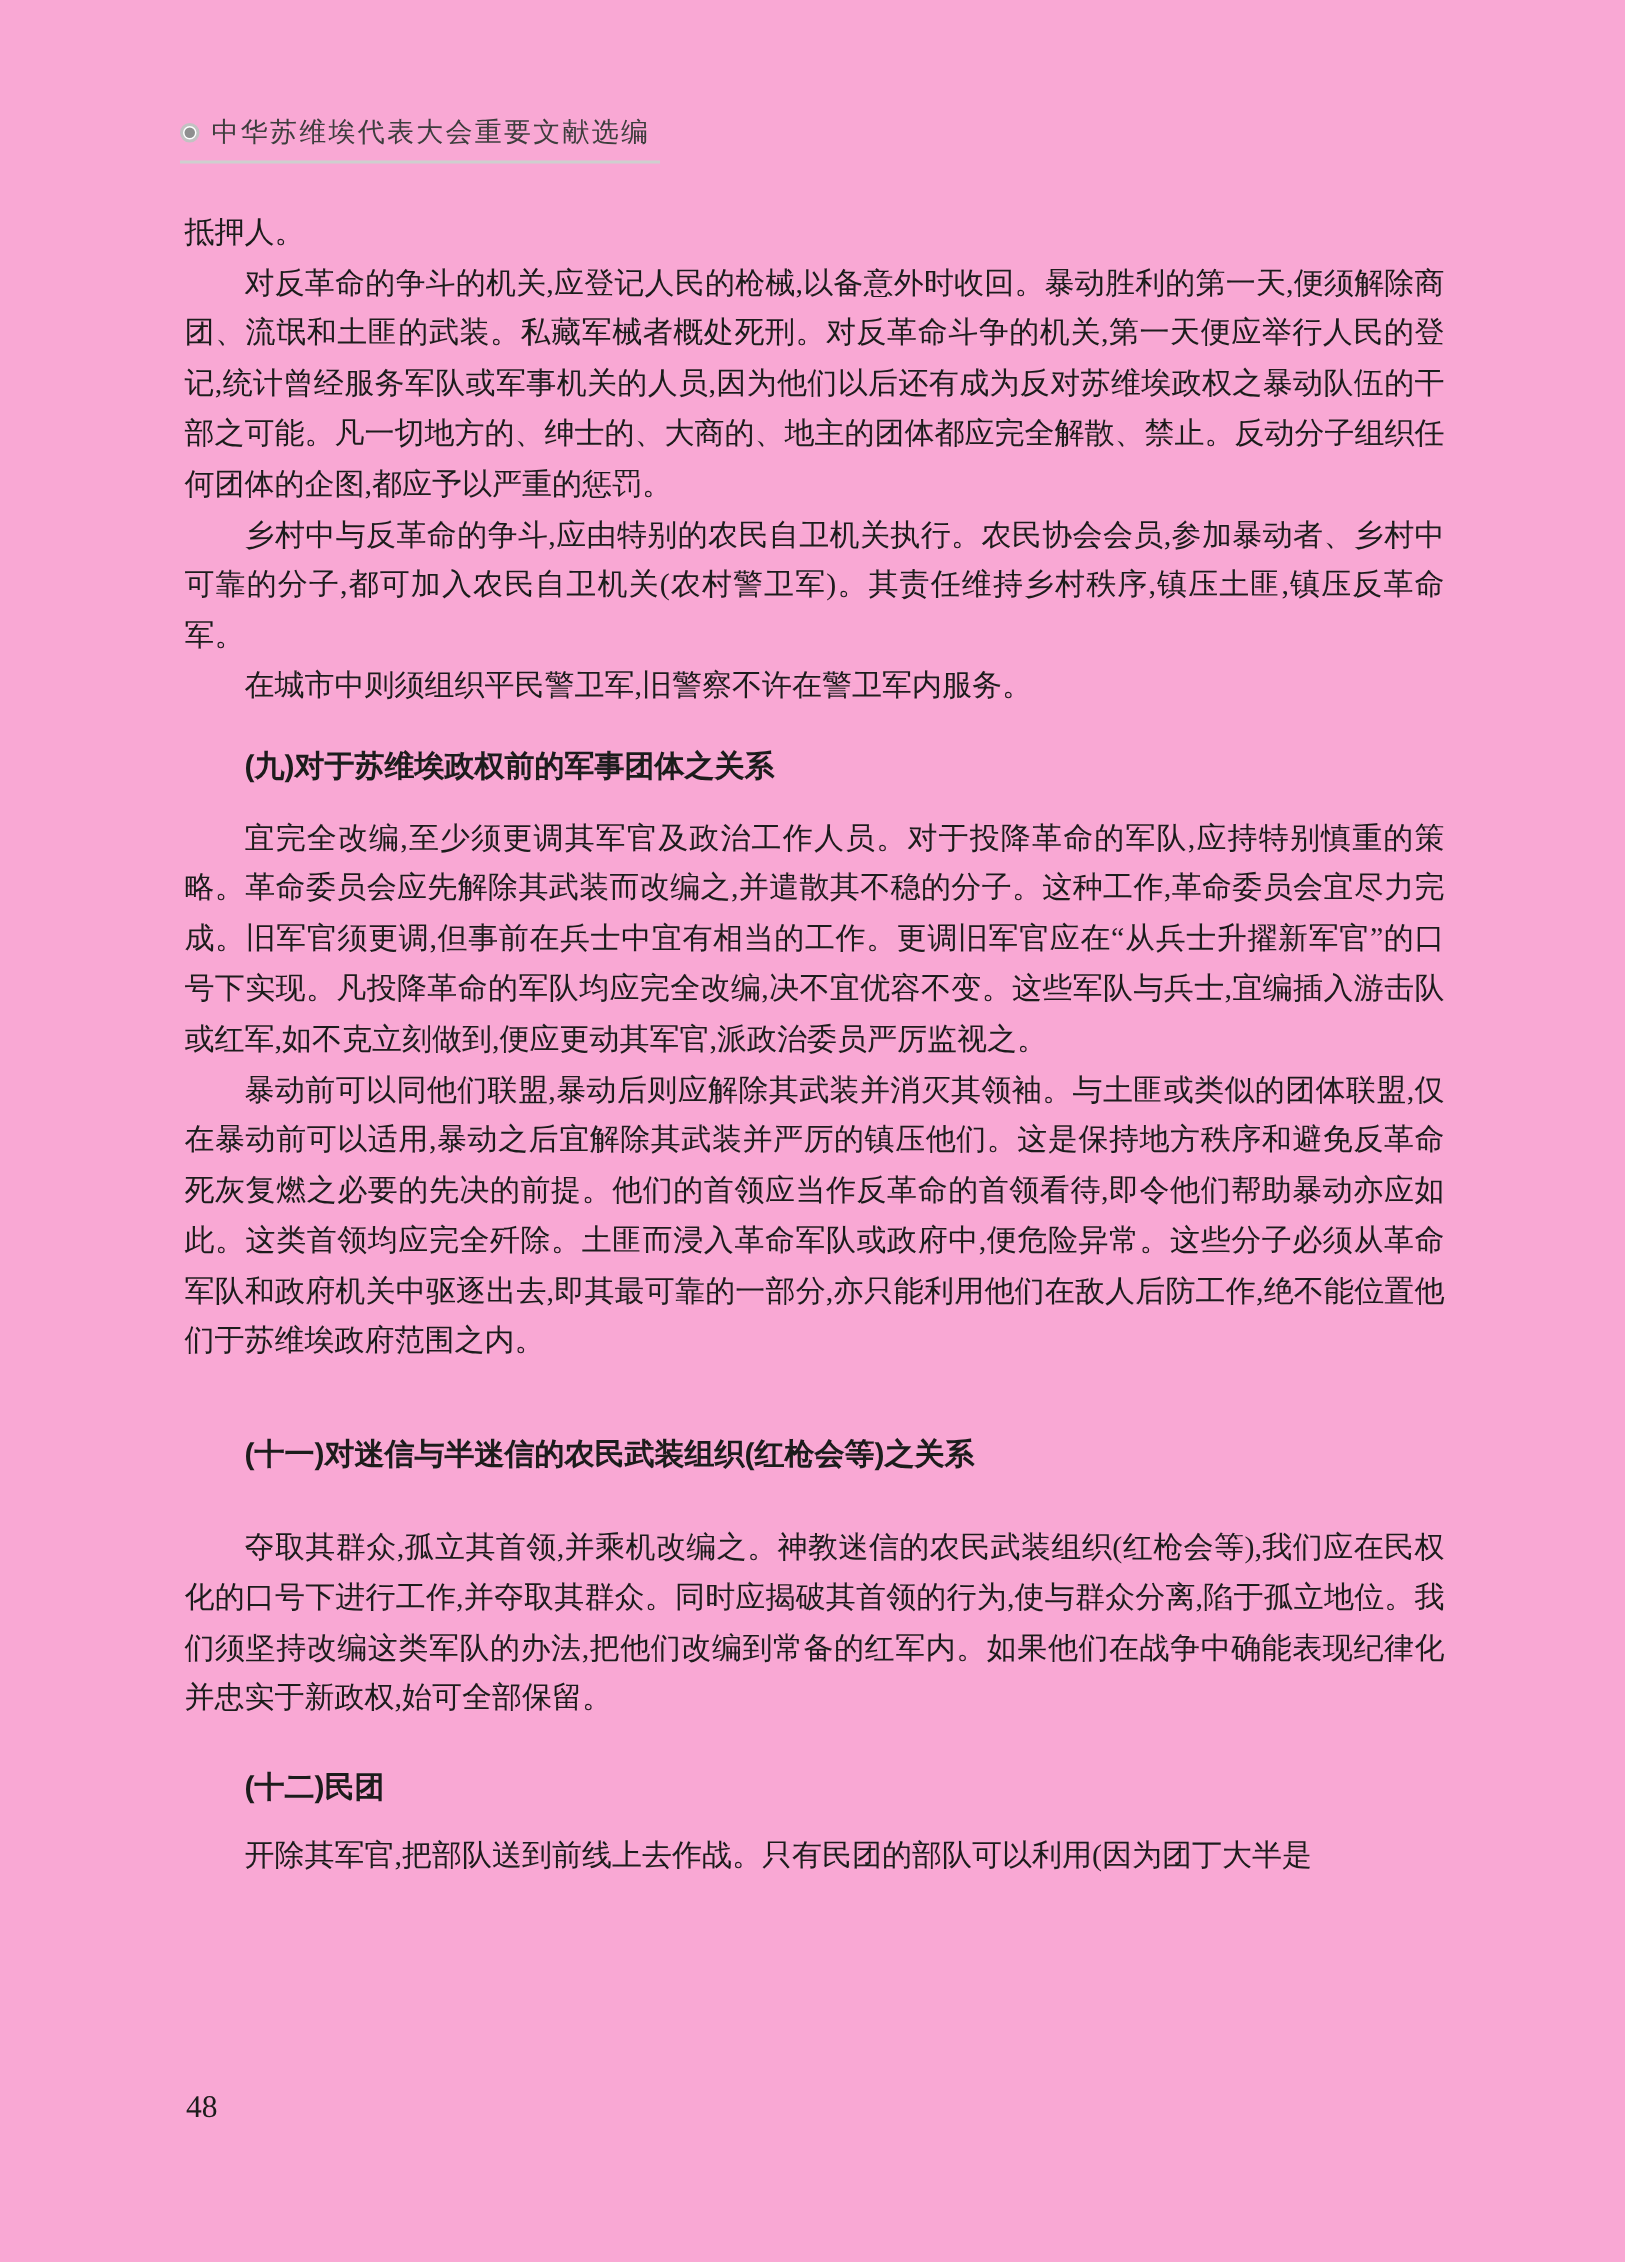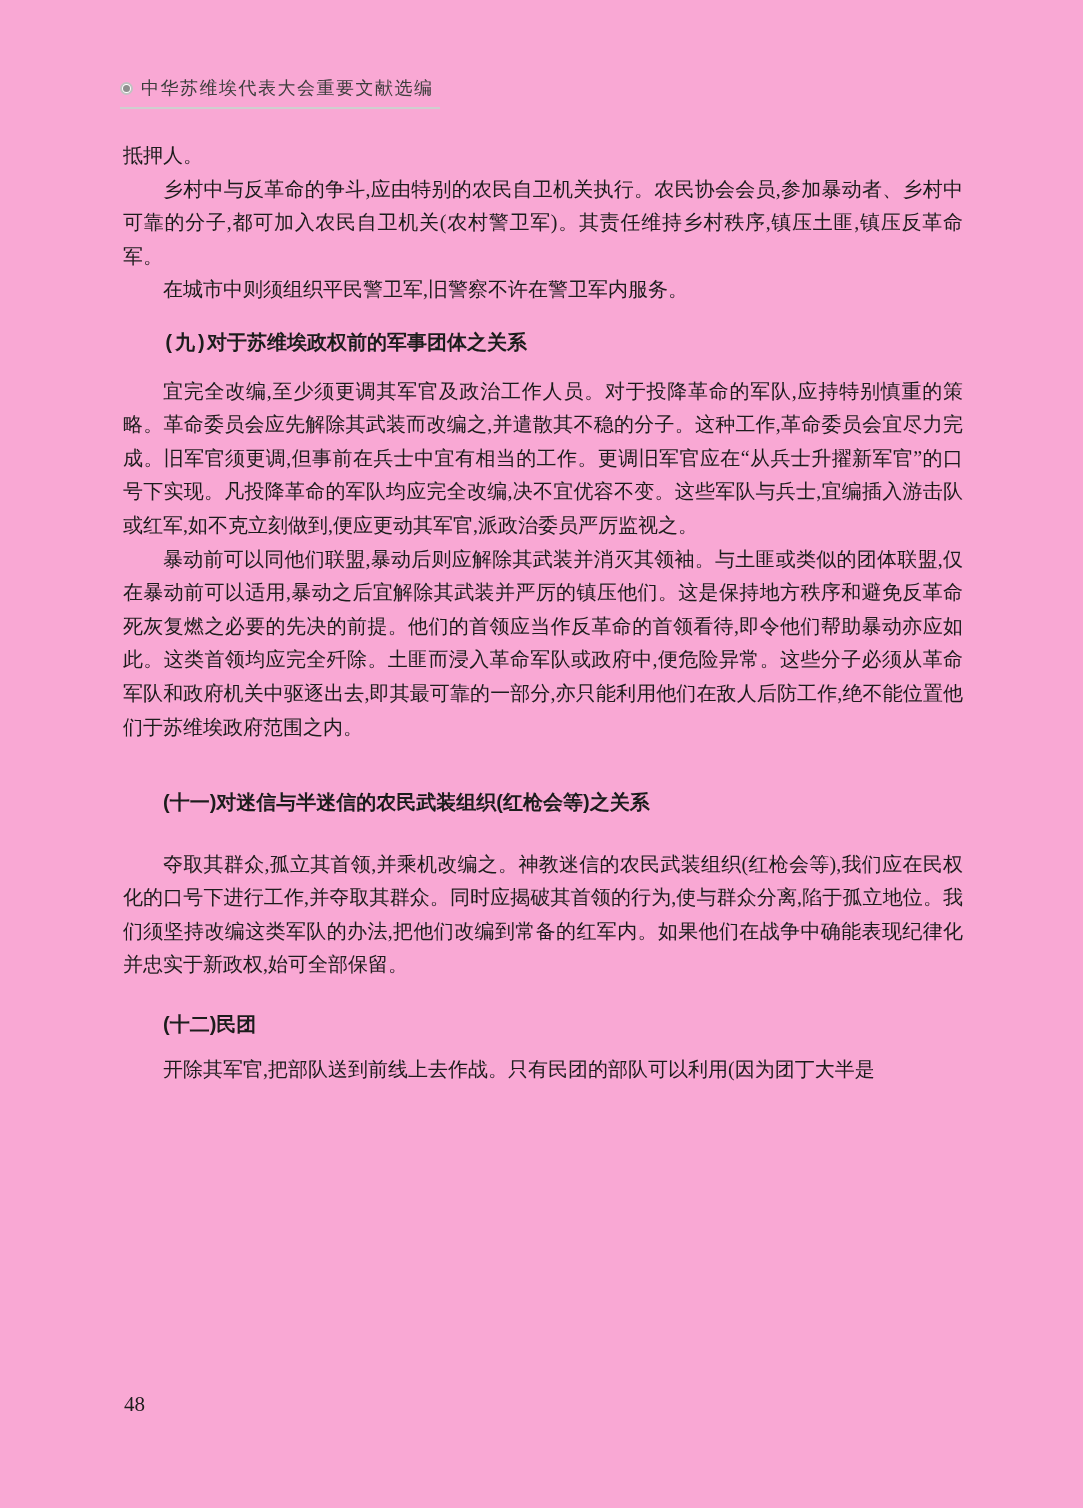--- a/index.html
+++ b/index.html
@@ -61,21 +61,21 @@
   .para { margin: 0; text-indent: 2em; }
   .para.no-indent { text-indent: 0; }
   .heading {
     font-family: "Liberation Sans", "DejaVu Sans", sans-serif;
     font-weight: bold;
     font-size: 20px;
     line-height: 33.6px;
     padding-left: 2em;
     text-indent: 0;
   }
-  .heading.h9  { margin: 20px 0 14px; font-family: Liberation Mono, monospace; }
+  .heading.h9  { margin: 20px 0 14px; }
   .heading.h10 { margin: 28px 0 14px; }
   .heading.h11 { margin: 42px 0 28px; }
   .heading.h12 { margin: 26px 0 11px; }
   .page-num {
     position: absolute;
     left: 124px;
     top: 1380px;
     font-size: 21px;
     color: #1c1c1c;
     font-family: "Liberation Serif", "DejaVu Serif", serif;
@@ -87,20 +87,21 @@
 
 <div class="page">
 
   <header class="running-head">
     <span class="hdr-icon"></span>
     <span class="hdr-title">中华苏维埃代表大会重要文献选编</span>
   </header>
 
   <main class="body-text">
     <p class="para no-indent">抵押人。</p>
+    <p class="para">对反革命的争斗的机关,应登记人民的枪械,以备意外时收回。暴动胜利的第一天,便须解除商团、流氓和土匪的武装。私藏军械者概处死刑。对反革命斗争的机关,第一天便应举行人民的登记,统计曾经服务军队或军事机关的人员,因为他们以后还有成为反对苏维埃政权之暴动队伍的干部之可能。凡一切地方的、绅士的、大商的、地主的团体都应完全解散、禁止。反动分子组织任何团体的企图,都应予以严重的惩罚。</p>
     <p class="para">乡村中与反革命的争斗,应由特别的农民自卫机关执行。农民协会会员,参加暴动者、乡村中可靠的分子,都可加入农民自卫机关(农村警卫军)。其责任维持乡村秩序,镇压土匪,镇压反革命军。</p>
     <p class="para">在城市中则须组织平民警卫军,旧警察不许在警卫军内服务。</p>
     <h3 class="heading h9">(九)对于苏维埃政权前的军事团体之关系</h3>
     <p class="para">宜完全改编,至少须更调其军官及政治工作人员。对于投降革命的军队,应持特别慎重的策略。革命委员会应先解除其武装而改编之,并遣散其不稳的分子。这种工作,革命委员会宜尽力完成。旧军官须更调,但事前在兵士中宜有相当的工作。更调旧军官应在“从兵士升擢新军官”的口号下实现。凡投降革命的军队均应完全改编,决不宜优容不变。这些军队与兵士,宜编插入游击队或红军,如不克立刻做到,便应更动其军官,派政治委员严厉监视之。</p>
     <p class="para">暴动前可以同他们联盟,暴动后则应解除其武装并消灭其领袖。与土匪或类似的团体联盟,仅在暴动前可以适用,暴动之后宜解除其武装并严厉的镇压他们。这是保持地方秩序和避免反革命死灰复燃之必要的先决的前提。他们的首领应当作反革命的首领看待,即令他们帮助暴动亦应如此。这类首领均应完全歼除。土匪而浸入革命军队或政府中,便危险异常。这些分子必须从革命军队和政府机关中驱逐出去,即其最可靠的一部分,亦只能利用他们在敌人后防工作,绝不能位置他们于苏维埃政府范围之内。</p>
     <h3 class="heading h11">(十一)对迷信与半迷信的农民武装组织(红枪会等)之关系</h3>
     <p class="para">夺取其群众,孤立其首领,并乘机改编之。神教迷信的农民武装组织(红枪会等),我们应在民权化的口号下进行工作,并夺取其群众。同时应揭破其首领的行为,使与群众分离,陷于孤立地位。我们须坚持改编这类军队的办法,把他们改编到常备的红军内。如果他们在战争中确能表现纪律化并忠实于新政权,始可全部保留。</p>
     <h3 class="heading h12">(十二)民团</h3>
     <p class="para">开除其军官,把部队送到前线上去作战。只有民团的部队可以利用(因为团丁大半是</p>
   </main>

